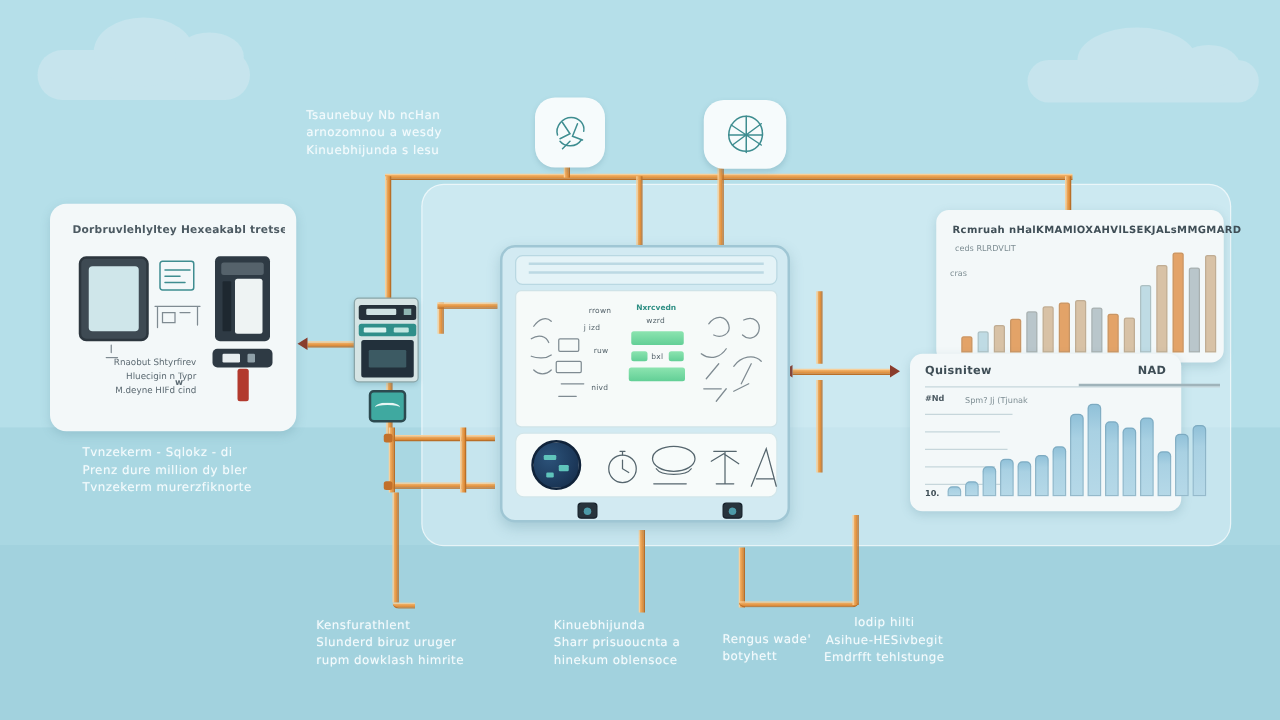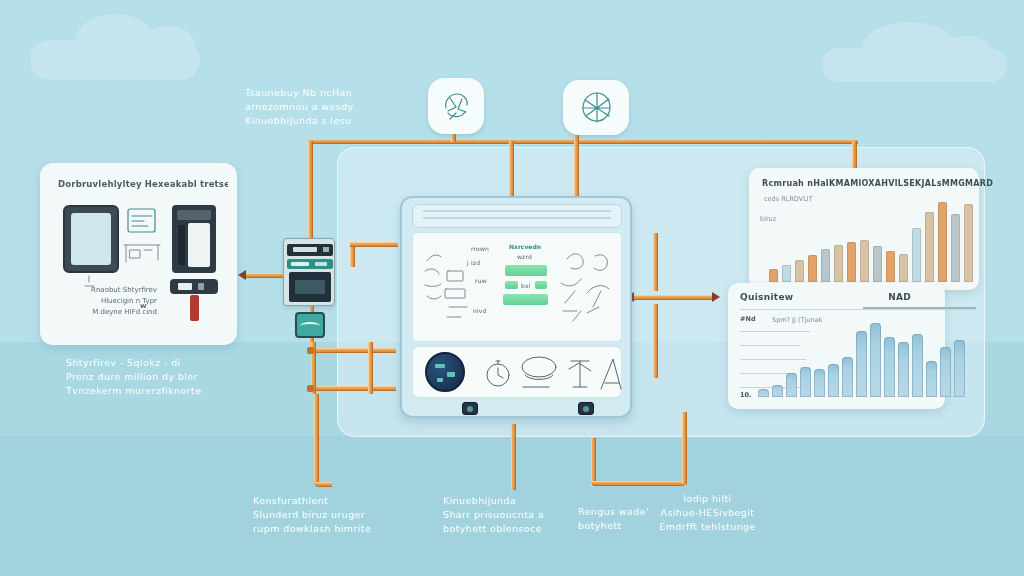--- a/index.html
+++ b/index.html
@@ -201,21 +201,21 @@
 
     <div class="abs left-card-caption" style="left:17px; top:122px; width:100px;text-align:right;">
       <span style="display:block;">Rnaobut Shtyrfirev</span>
       <span style="display:block;">Hluecigin n Typr</span>
       <span style="display:block;">M.deyne HIFd cind</span>
     </div>
     <div class="abs left-card-caption" style="left:100px; top:138px; font-weight:bold;">w</div>
   </div>
 
   <div class="abs wlabel" style="left:66px; top:356px; width:180px;">
-    <span>Shtyrfirev - Sqlokz - di</span>
+    <span>Tvnzekerm - Sqlokz - di</span>
     <span>Prenz dure million dy bler</span>
     <span>Tvnzekerm murerzfiknorte</span>
   </div>
 
   <div class="abs devicebox" style="left:283px; top:238px; width:52px; height:68px;">
     <div class="abs" style="left:3px; top:5px; width:46px; height:12px; background:#25313a; border-radius:2px;">
       <div class="abs" style="left:6px; top:3px; width:24px; height:5px; background:#cfe2e2; border-radius:1px;"></div>
       <div class="abs" style="left:36px; top:3px; width:6px; height:5px; background:#8fb6b2;"></div>
     </div>
     <div class="abs" style="left:3px; top:20px; width:46px; height:10px; background:#2f8f8a; border-radius:2px;">
@@ -289,21 +289,21 @@
         <i></i>
       </div>
     <div class="abs foot" style="left:176px; top:204px; width:16px; height:13px;">
         <i></i>
       </div>
   </div>
 
   <div class="abs card" style="left:725px; top:168px; width:230px; height:122px; border-radius:10px;margin-left:24px;">
     <div class="abs chart-title" style="left:13px; top:11px; width:238px; overflow:hidden;">Rcmruah nHalKMAMlOXAHVlLSEKJALsMMGMARD</div>
     <div class="abs chart-sub" style="left:15px; top:27px;">ceds RLRDVLIT</div>
-    <div class="abs chart-sub" style="left:11px; top:47px;">biruz</div>
+    <div class="abs chart-sub" style="left:11px; top:47px;">cras</div>
     <div id="chart-growth" class="abs bars" style="left:20px; bottom:8px; width:210px; height:86px;">
         <div class="bar" style="height: 13px; background: rgb(227, 163, 104);"></div>
         <div class="bar" style="height: 17px; background: rgb(191, 219, 228);"></div>
         <div class="bar" style="height: 22px; background: rgb(216, 194, 166);"></div>
         <div class="bar" style="height: 27px; background: rgb(227, 163, 104);"></div>
         <div class="bar" style="height: 33px; background: rgb(185, 198, 203);"></div>
         <div class="bar" style="height: 37px; background: rgb(216, 194, 166);"></div>
         <div class="bar" style="height: 40px; background: rgb(227, 163, 104);"></div>
         <div class="bar" style="height: 42px; background: rgb(216, 194, 166);"></div>
         <div class="bar" style="height: 36px; background: rgb(185, 198, 203);"></div>
@@ -312,21 +312,21 @@
         <div class="bar" style="height: 54px; background: rgb(191, 219, 228);"></div>
         <div class="bar" style="height: 70px; background: rgb(216, 194, 166);"></div>
         <div class="bar" style="height: 80px; background: rgb(227, 163, 104);"></div>
         <div class="bar" style="height: 68px; background: rgb(185, 198, 203);"></div>
         <div class="bar" style="height: 78px; background: rgb(216, 194, 166);"></div>
       </div>
   </div>
 
   <div class="abs card" style="left:728px; top:283px; width:217px; height:126px; border-radius:10px;">
     <div class="abs chart-title" style="left:12px; top:9px; font-size:9px;">Quisnitew</div>
-    <div class="abs chart-title" style="right:34px; top:9px; font-size:9px;margin-left:39px;">NAD</div>
+    <div class="abs chart-title" style="right:12px; top:9px; font-size:9px;margin-left:39px;">NAD</div>
     <div class="abs gridline" style="left:12px; top:26px; width:236px;"></div>
     <div class="abs gridline" style="left:135px; top:24px; width:113px; height:2px; background:#9fb3ba;"></div>
     <div class="abs chart-sub" style="left:12px; top:32px; font-weight:bold; color:#4c5a62;">#Nd</div>
     <div class="abs chart-sub" style="left:44px; top:33px;">Spm? Jj (Tjunak</div>
     <div class="abs gridline" style="left:12px; top:48px; width:70px;"></div>
     <div class="abs gridline" style="left:12px; top:62px; width:60px;"></div>
     <div class="abs gridline" style="left:12px; top:76px; width:66px;"></div>
     <div class="abs gridline" style="left:12px; top:90px; width:56px;"></div>
     <div class="abs gridline" style="left:12px; top:104px; width:62px;"></div>
     <div class="abs chart-sub" style="left:12px; top:108px; font-weight:bold; color:#3f4e56;">10.</div>
@@ -350,21 +350,21 @@
   </div>
 
   <div class="abs wlabel" style="left:253px; top:494px; width:130px;">
     <span>Kensfurathlent</span>
     <span>Slunderd biruz uruger</span>
     <span>rupm dowklash himrite</span>
   </div>
   <div class="abs wlabel" style="left:443px; top:494px; width:125px;">
     <span>Kinuebhijunda</span>
     <span>Sharr prisuoucnta a</span>
-    <span>botyhett oblensoce</span>
+    <span>hinekum oblensoce</span>
   </div>
   <div class="abs wlabel" style="left:578px; top:505px; width:90px;">
     <span>Rengus wade'</span>
     <span>botyhett</span>
   </div>
   <div class="abs wlabel" style="left:650px; top:492px; width:115px; text-align:center;">
     <span>lodip hilti</span>
     <span>Asihue-HESivbegit</span>
     <span>Emdrfft tehlstunge</span>
   </div>

